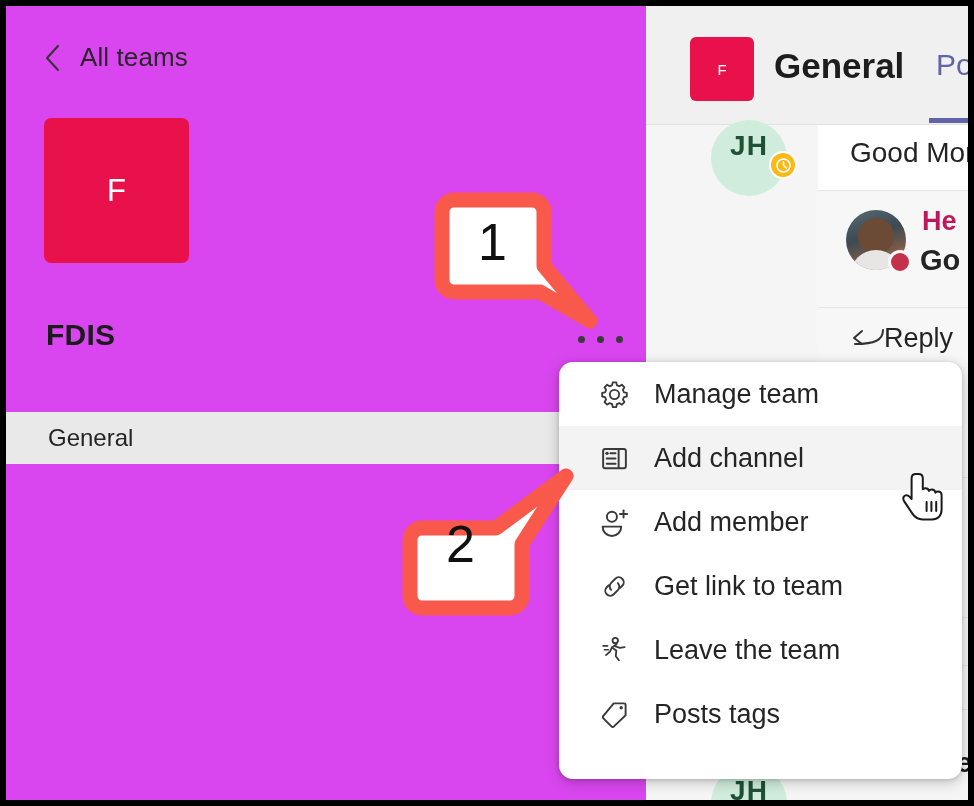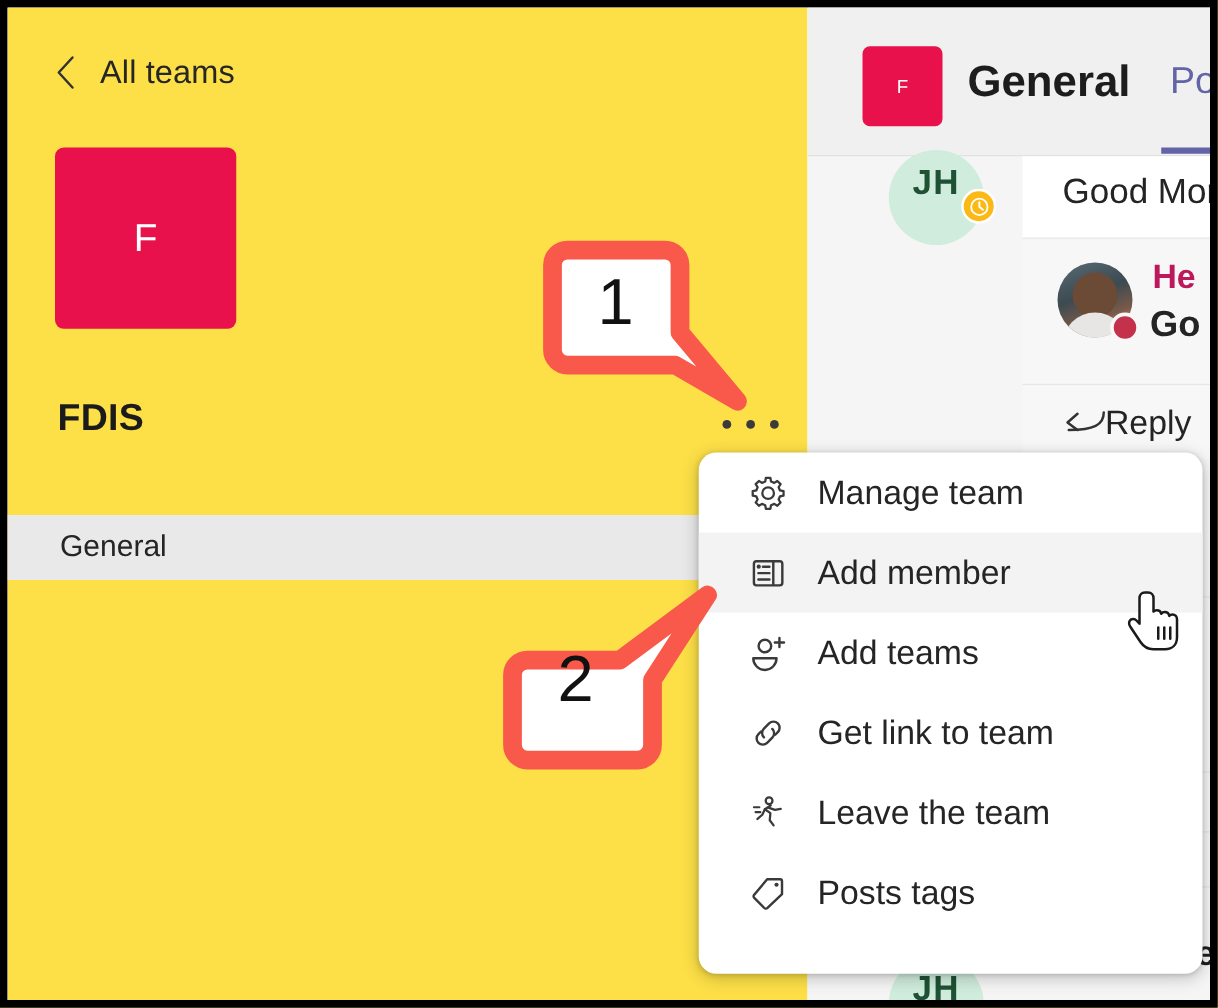--- a/index.html
+++ b/index.html
@@ -14,21 +14,21 @@
     left: 6px; top: 6px;
     width: 962px; height: 794px;
     background: #ffffff;
     overflow: hidden;
   }
 
   
   #teams-pane {
     position: absolute; left: 0; top: 0;
     width: 640px; height: 794px;
-    background: #fde047;
+    background: #d946ef;
   }
   #back-row {
     position: absolute; left: 38px; top: 36px;
     display: flex; align-items: center; gap: 20px;
     cursor: pointer;
   }
   #back-chevron {
     width: 16px; height: 28px;
     display: block;
   }
@@ -348,33 +348,33 @@
       <span class="menu-icon">
         <svg width="31" height="31" viewBox="0 0 24 24">
           <rect x="3.2" y="4.6" width="17.6" height="15" rx="1.6" fill="none" stroke="#3a3a3a" stroke-width="1.5"></rect>
           <line x1="15.2" y1="4.6" x2="15.2" y2="19.6" stroke="#3a3a3a" stroke-width="1.5"></line>
           <circle cx="6.2" cy="8" r="1.3" fill="#3a3a3a"></circle>
           <line x1="8.8" y1="8" x2="12.8" y2="8" stroke="#3a3a3a" stroke-width="1.5" stroke-linecap="round"></line>
           <line x1="6" y1="12" x2="12.8" y2="12" stroke="#3a3a3a" stroke-width="1.5" stroke-linecap="round"></line>
           <line x1="6" y1="16" x2="12.8" y2="16" stroke="#3a3a3a" stroke-width="1.5" stroke-linecap="round"></line>
         </svg>
       </span>
-      <span class="menu-label">Add member</span>
+      <span class="menu-label">Add channel</span>
     </div>
 
     <div class="menu-item">
       <span class="menu-icon">
         <svg width="31" height="31" viewBox="0 0 24 24">
           <circle cx="10" cy="7.6" r="3.9" fill="none" stroke="#3a3a3a" stroke-width="1.5"></circle>
           <path d="M2.8 15.2 H17.2 A7.2 7.2 0 0 1 2.8 15.2 Z" fill="none" stroke="#3a3a3a" stroke-width="1.5" stroke-linejoin="round"></path>
           <line x1="19" y1="2.6" x2="19" y2="8.2" stroke="#3a3a3a" stroke-width="1.5" stroke-linecap="round"></line>
           <line x1="16.2" y1="5.4" x2="21.8" y2="5.4" stroke="#3a3a3a" stroke-width="1.5" stroke-linecap="round"></line>
         </svg>
       </span>
-      <span class="menu-label">Add teams</span>
+      <span class="menu-label">Add member</span>
     </div>
 
     <div class="menu-item">
       <span class="menu-icon">
         <svg width="31" height="31" viewBox="0 0 24 24">
           <path d="M9.4 14.6 A3.8 3.8 0 0 1 9.4 9.2 L12.6 6 A3.8 3.8 0 0 1 18 11.4 L16.4 13" fill="none" stroke="#3a3a3a" stroke-width="1.5" stroke-linecap="round"></path>
           <path d="M14.6 9.4 A3.8 3.8 0 0 1 14.6 14.8 L11.4 18 A3.8 3.8 0 0 1 6 12.6 L7.6 11" fill="none" stroke="#3a3a3a" stroke-width="1.5" stroke-linecap="round"></path>
         </svg>
       </span>
       <span class="menu-label">Get link to team</span>

